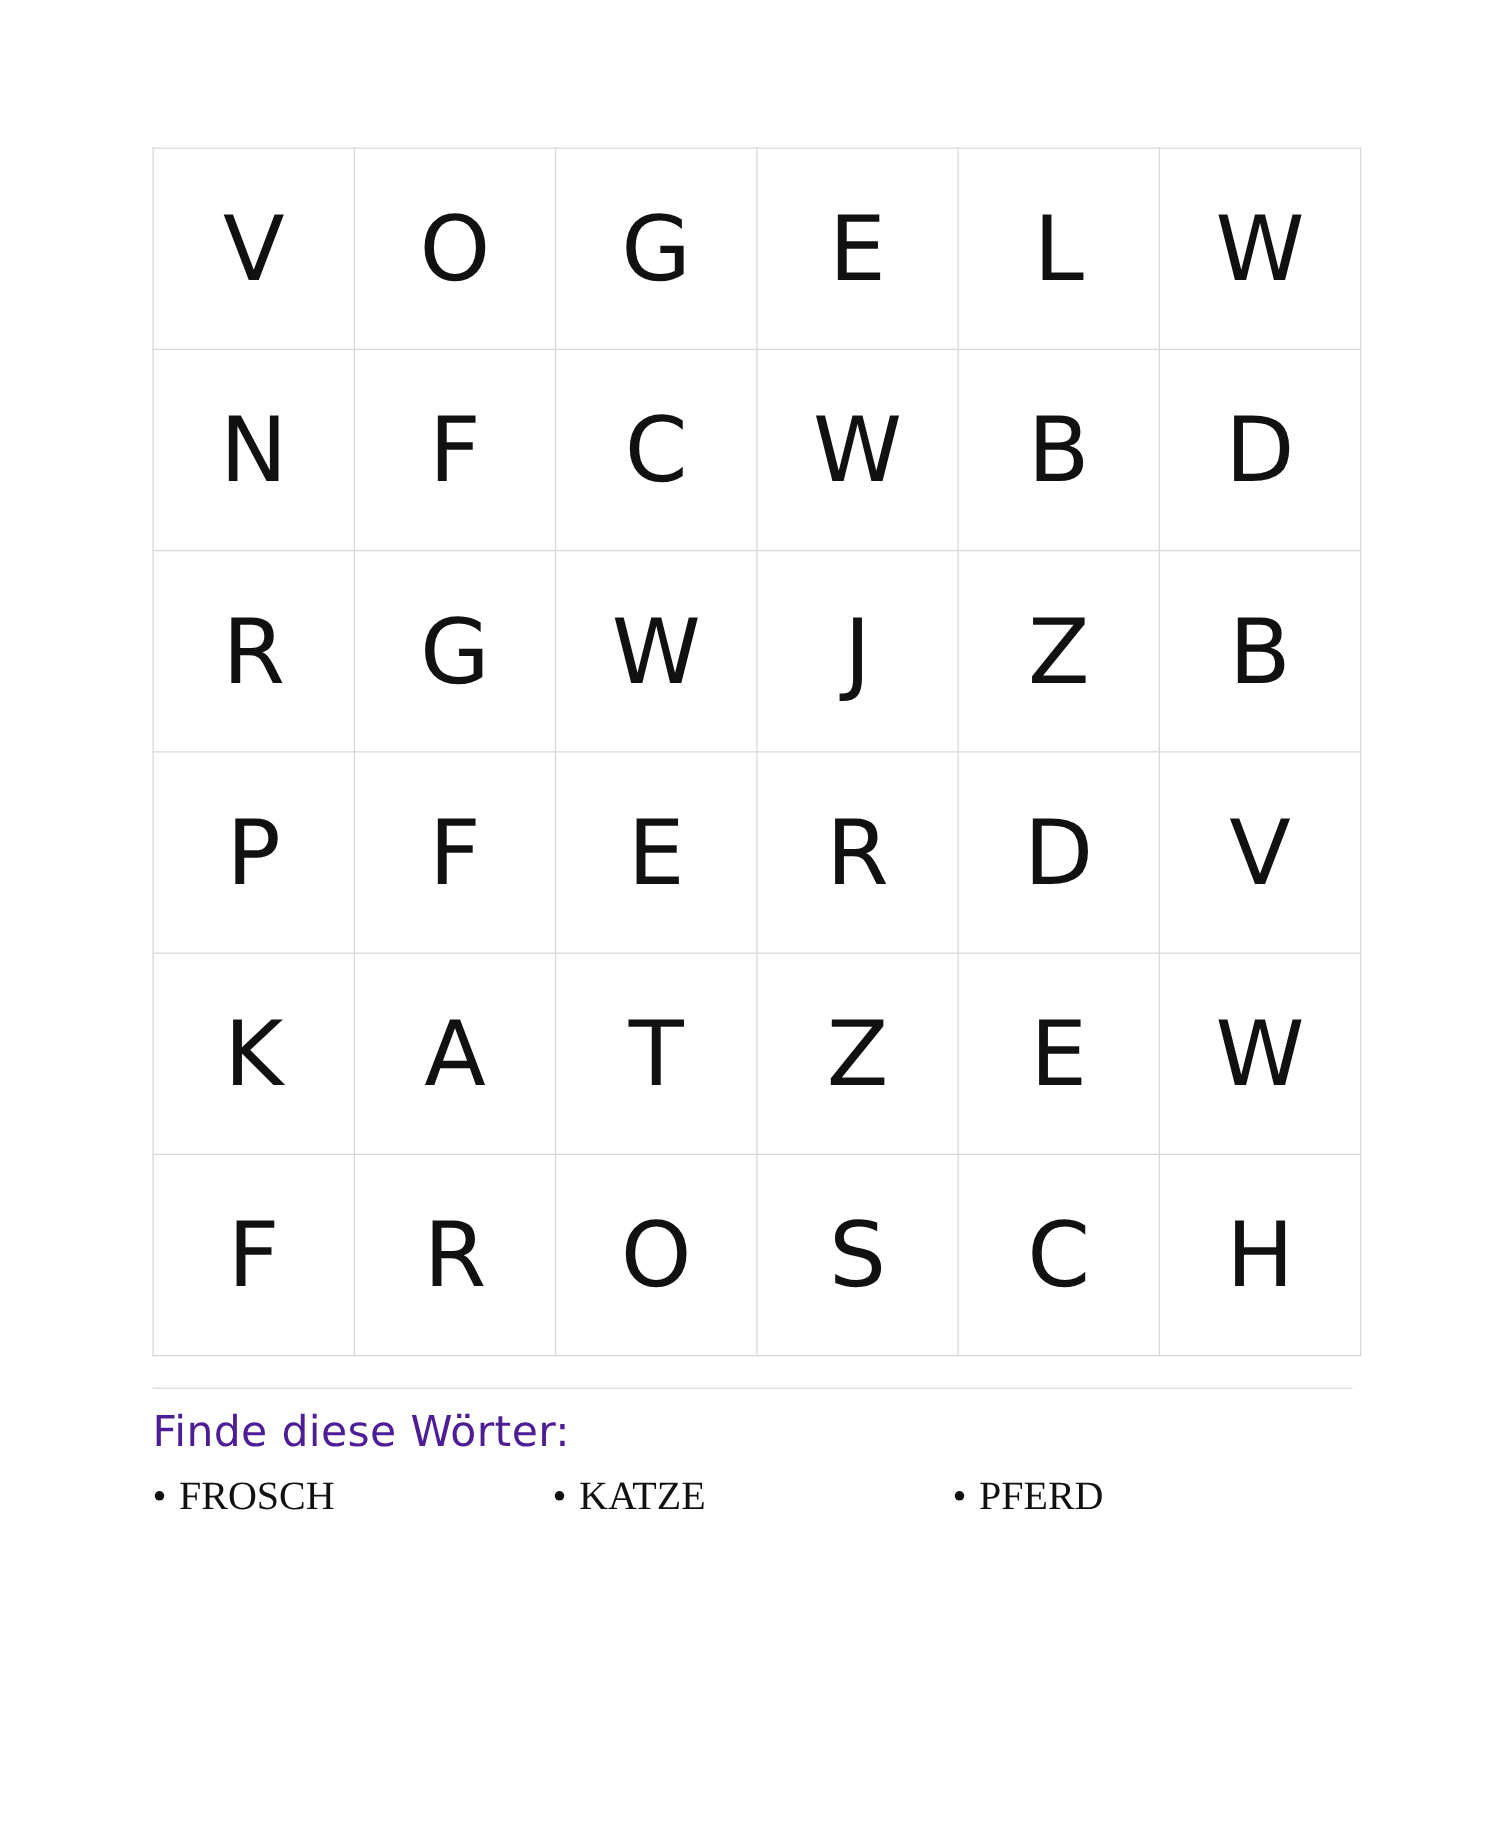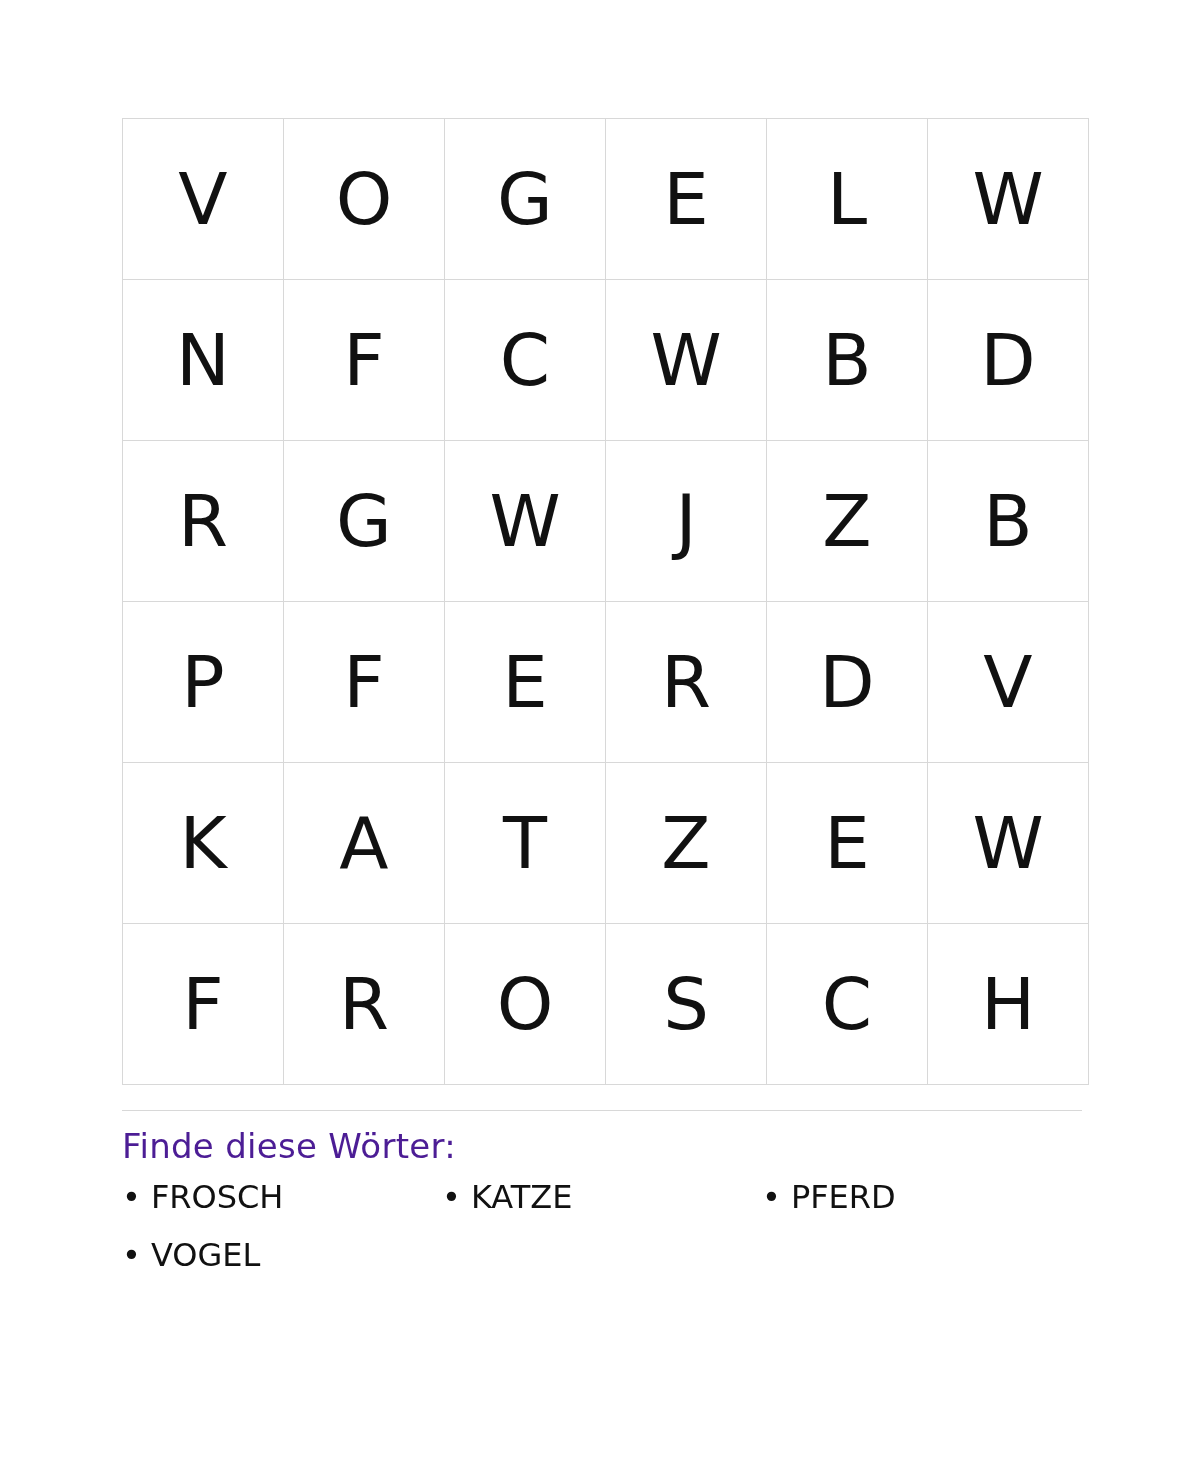--- a/index.html
+++ b/index.html
@@ -62,20 +62,21 @@
     font-weight: 400;
     color: #4c1d95;
     letter-spacing: 0.3px;
     white-space: nowrap;
   }
   .words {
     position: absolute;
     left: 122px;
     top: 1178px;
     width: 960px;
+    font-family: Liberation Serif, serif;
   }
   .word-row {
     display: block;
     height: 58px;
   }
   .word {
     display: inline-block;
     width: 320px;
     font-size: 32px;
     color: #111111;
@@ -148,18 +149,15 @@
   </div>
 
   <div class="divider"></div>
 
   <div class="clue-title">Finde diese Wörter:</div>
 
   <div class="words">
     <div class="word-row">
       <span class="word"><span class="bullet">•</span><span>FROSCH</span></span><span class="word"><span class="bullet">•</span><span>KATZE</span></span><span class="word"><span class="bullet">•</span><span>PFERD</span></span>
     </div>
-    <div class="word-row">
-      <span class="word"><span class="bullet">•</span><span>VOGEL</span></span>
-    </div>
   </div>
 
 </div>
 
 </body></html>

